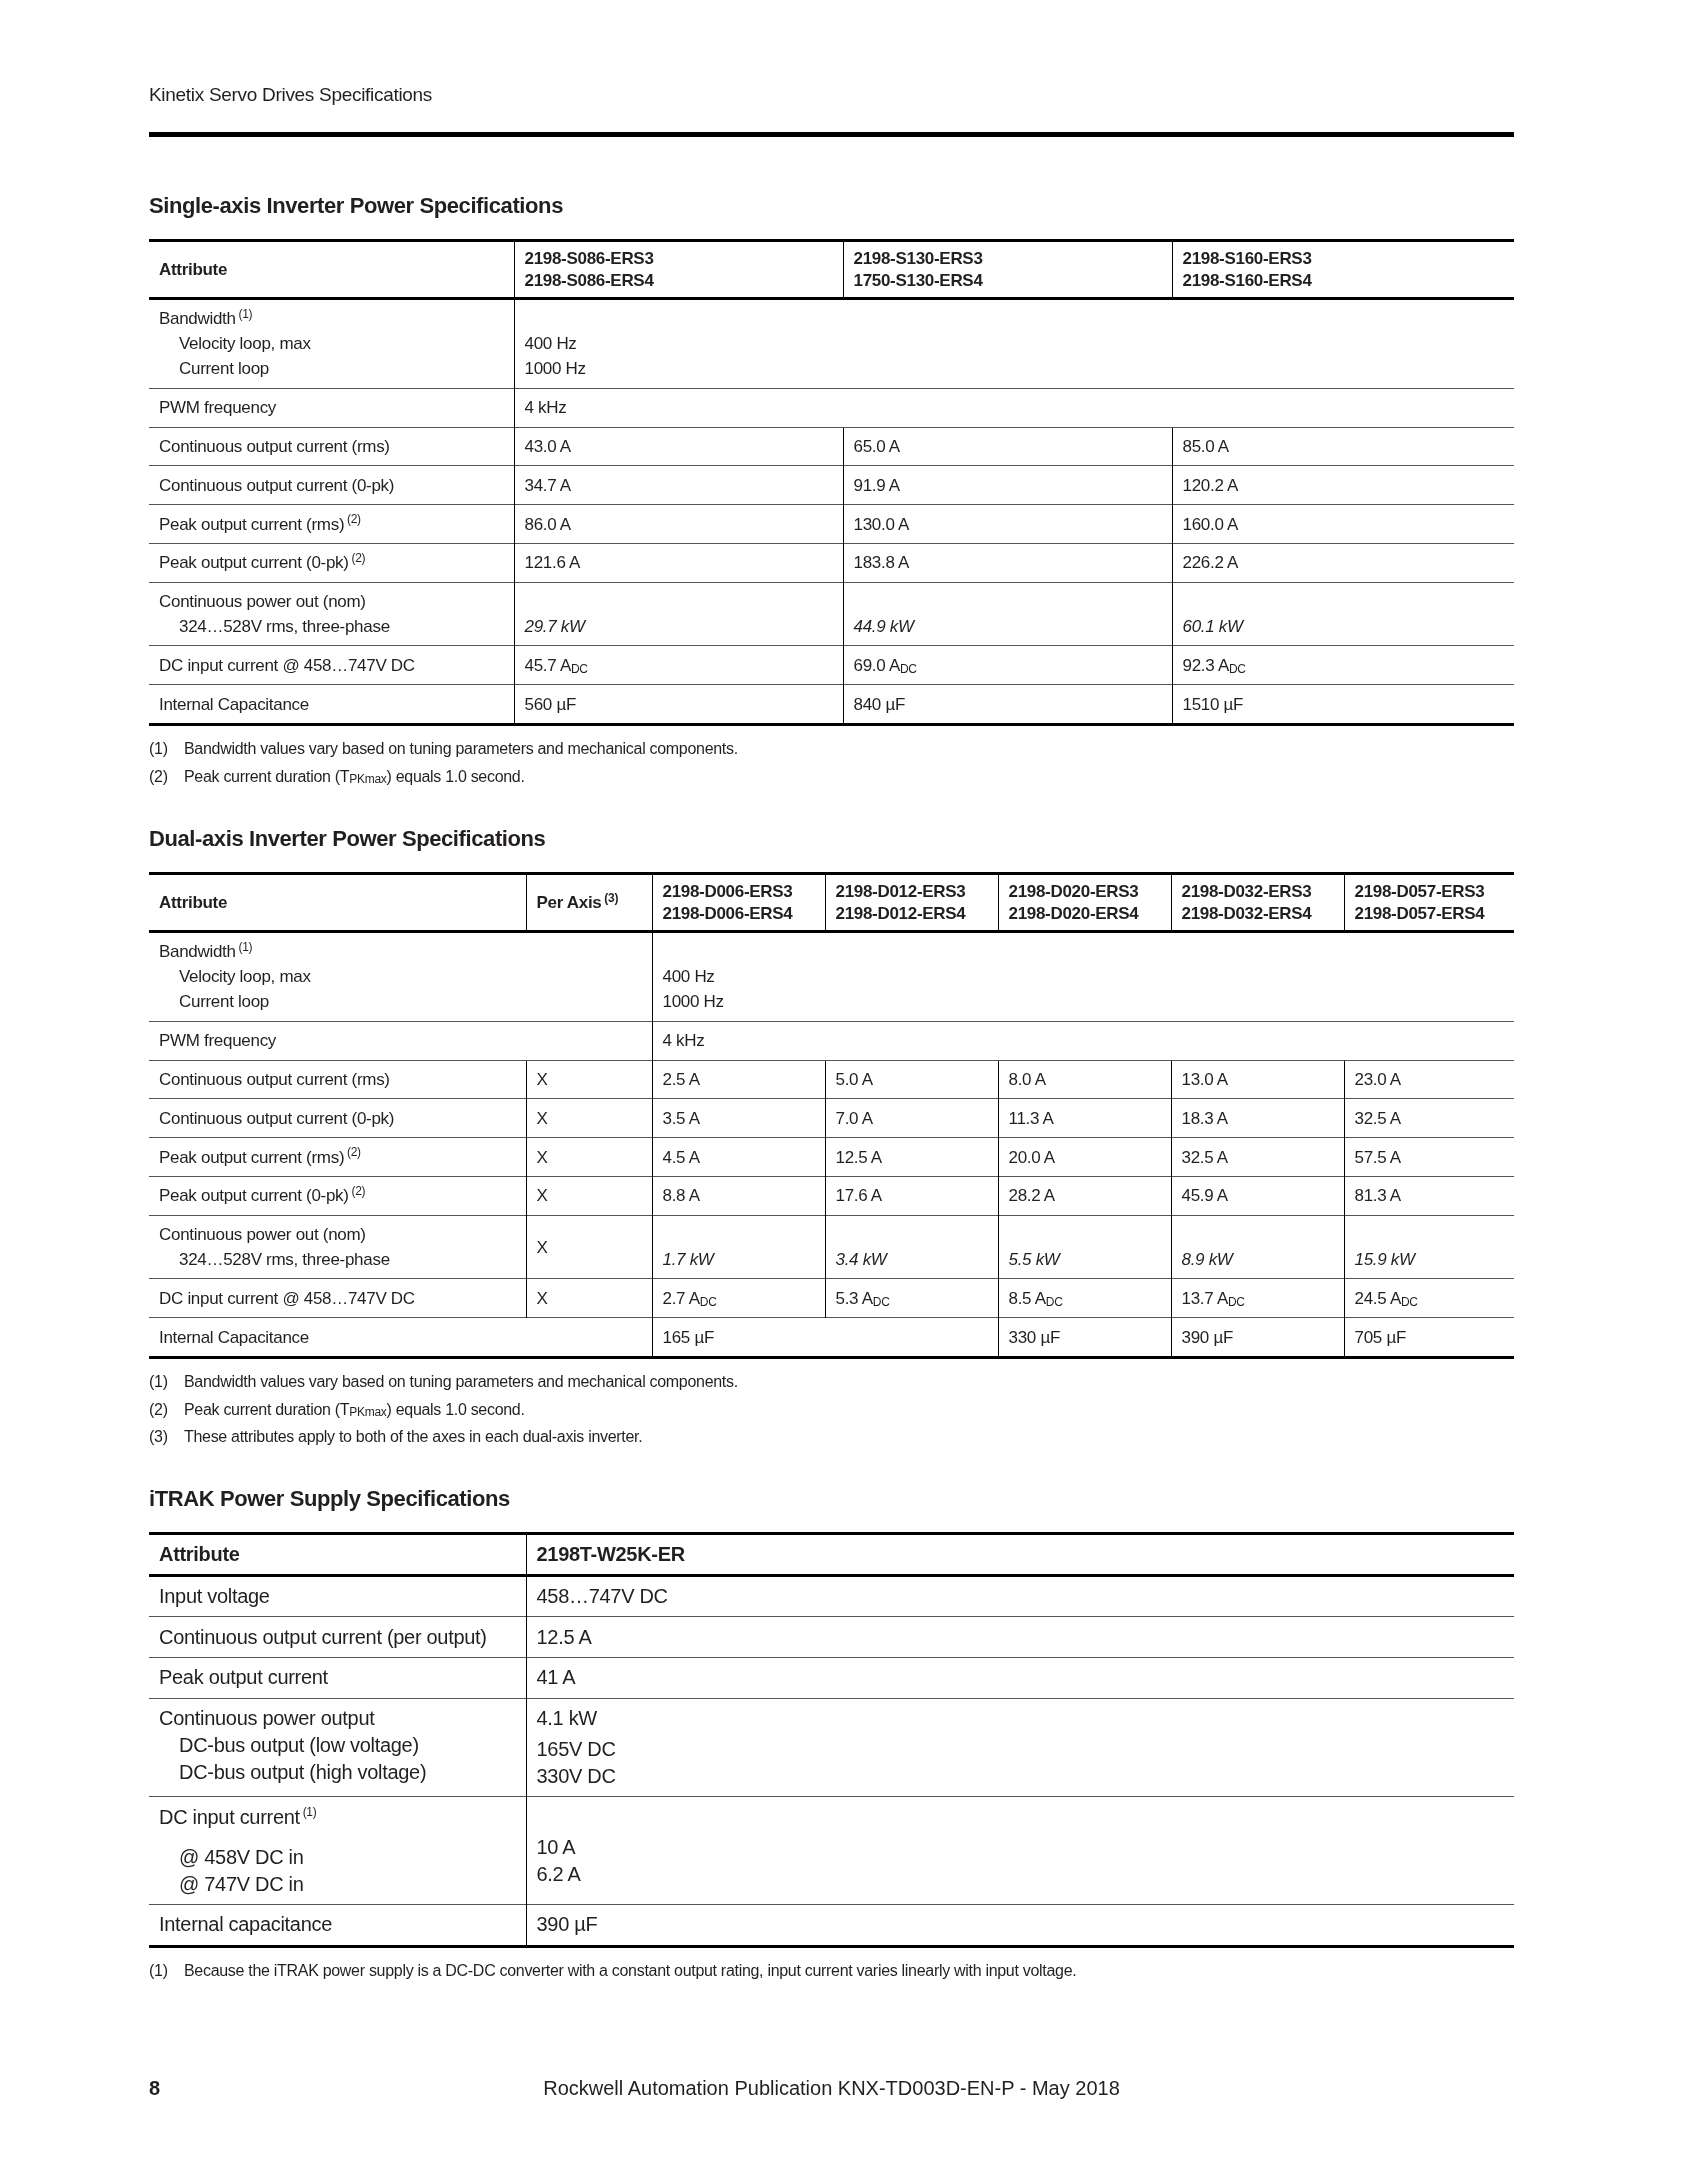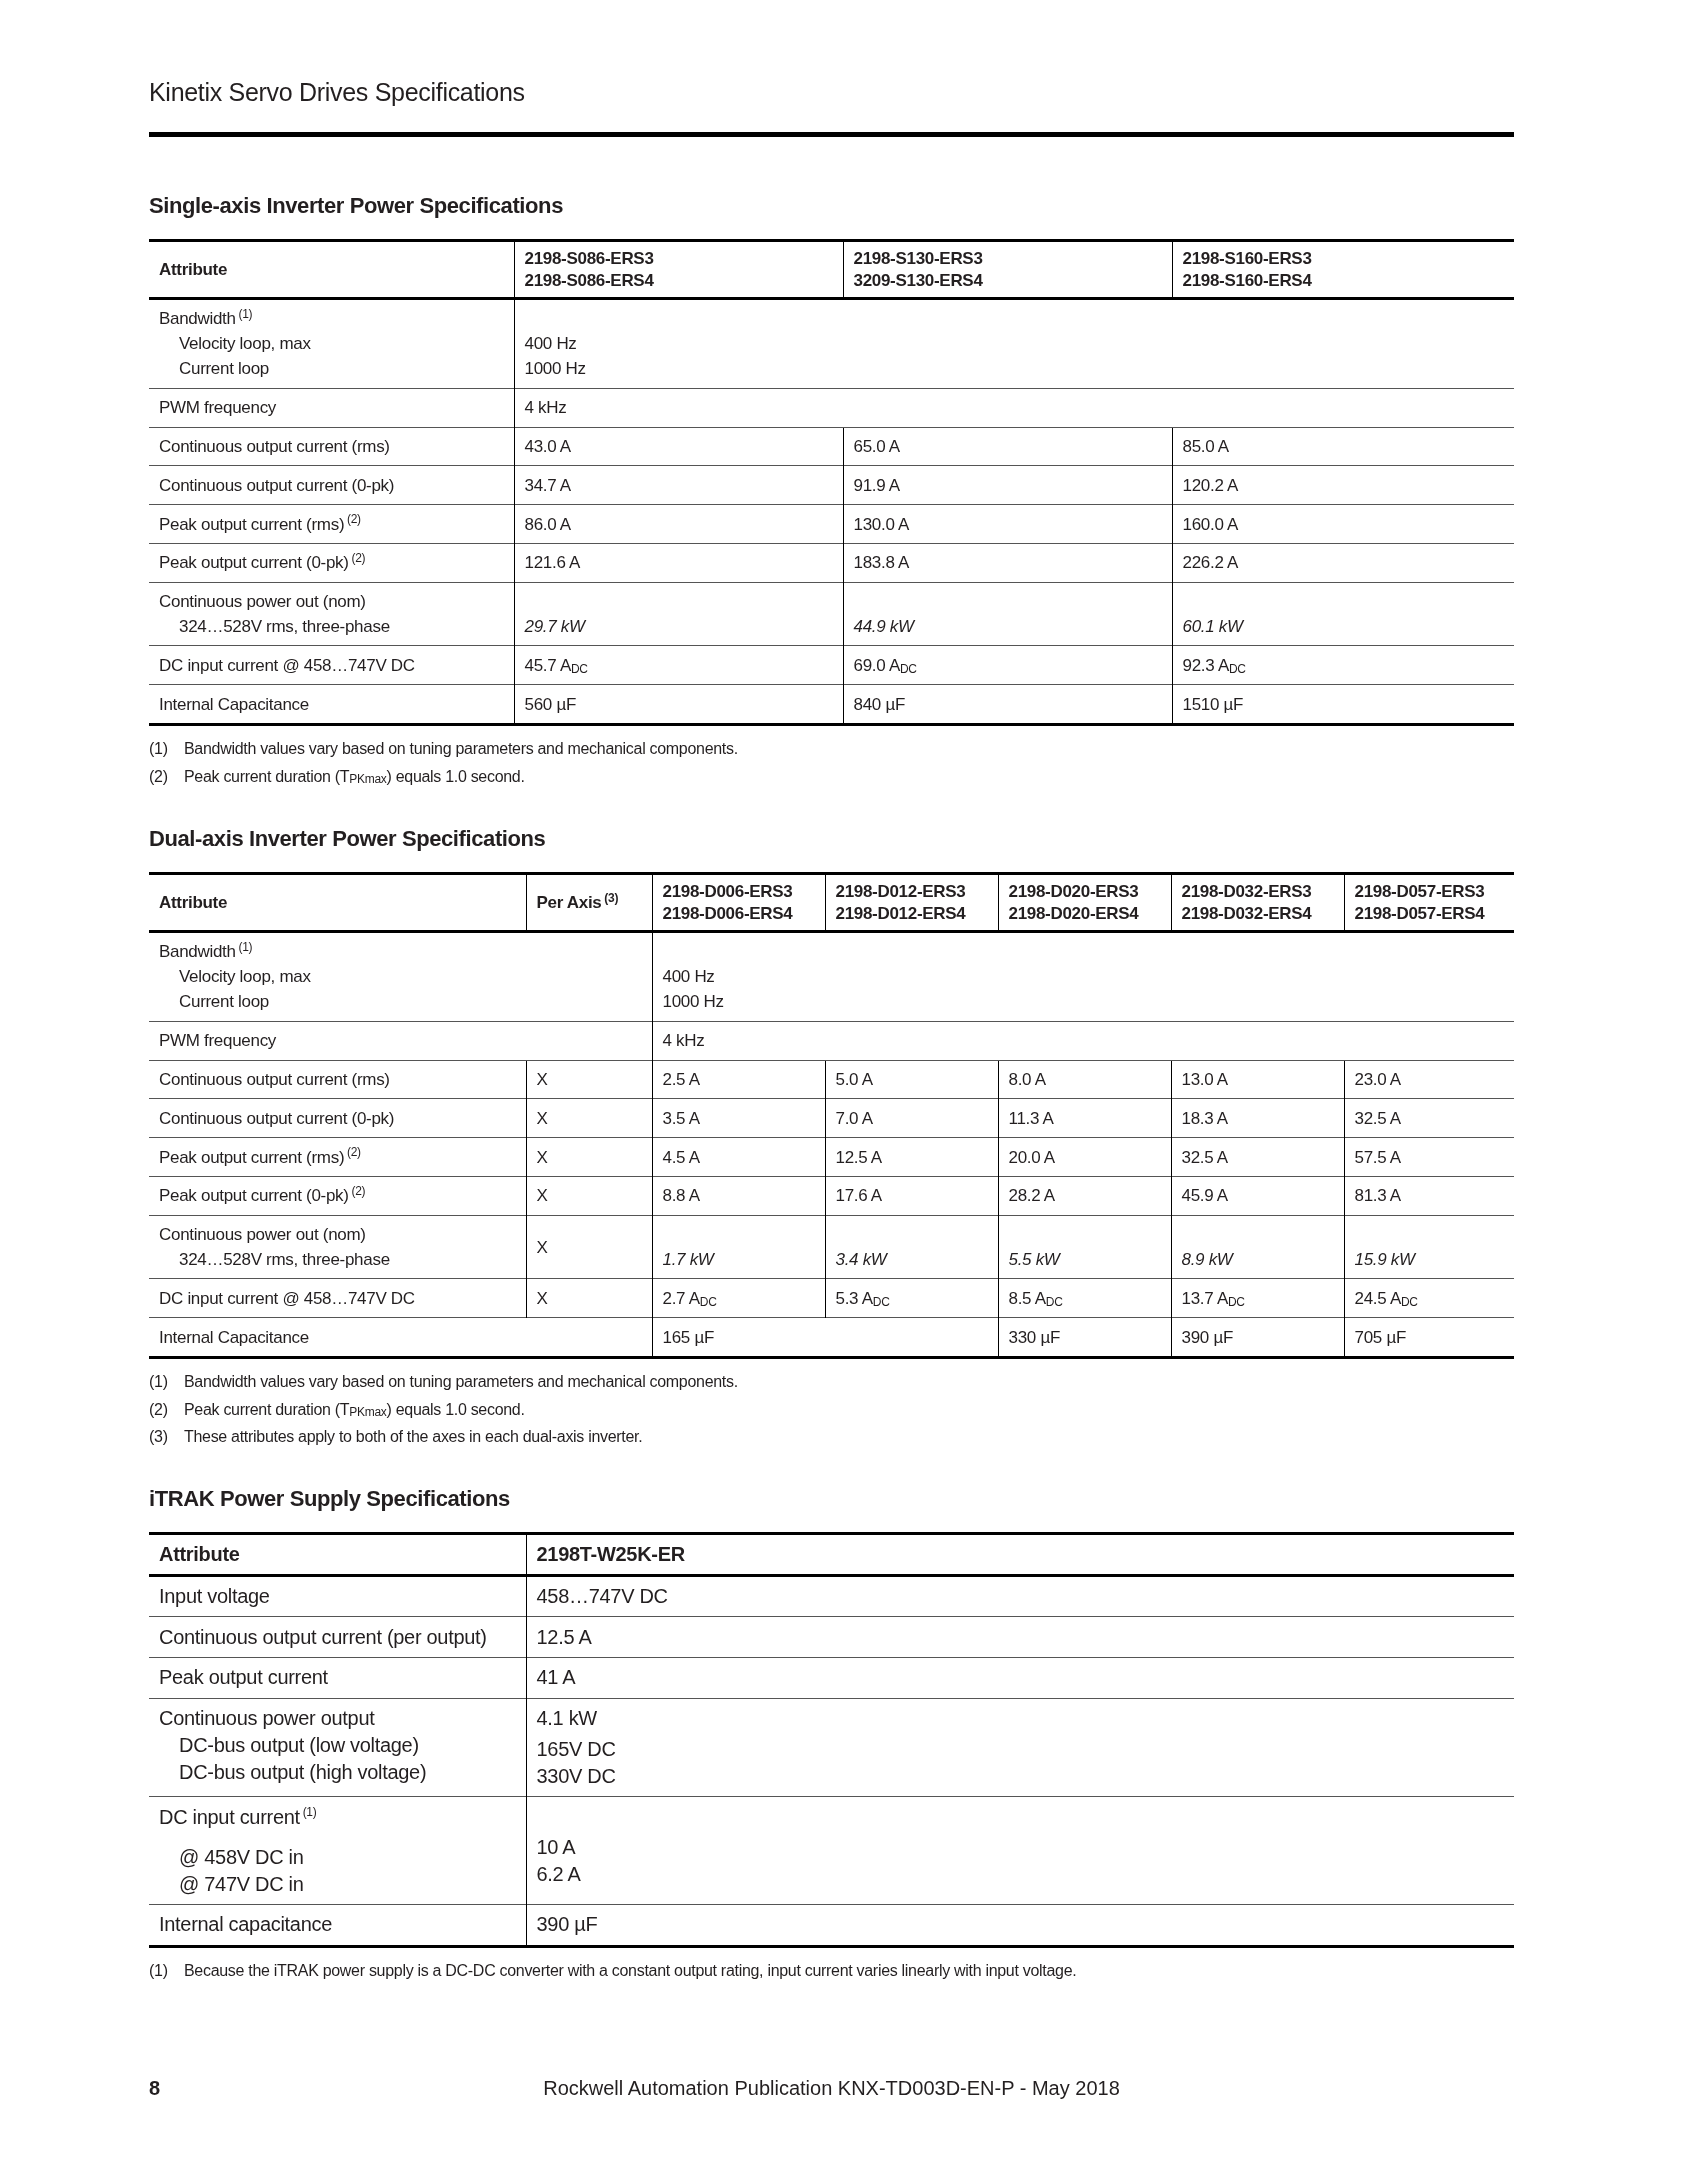--- a/index.html
+++ b/index.html
@@ -1,18 +1,18 @@
 <!DOCTYPE html>
 <html style="font-size:14.7px"><head>
 <meta charset="utf-8">
 <style>
   html, body { margin:0; padding:0; background:#ffffff; }
   body { width:1686px; height:2182px; position:relative; font-family:"Liberation Sans", sans-serif; color:#231f20; overflow:hidden; }
   .page { position:absolute; left:149px; width:1365px; top:0; }
-  .running-head { position:absolute; top:78px; left:0; font-size:25px; letter-spacing:-0.3px; }
+  .running-head { position:absolute; top:84px; left:0; font-size:19px; letter-spacing:-0.3px; }
   .head-rule { position:absolute; top:132px; left:0; width:1365px; height:4.6px; background:#000; }
   .section { position:absolute; left:0; width:1365px; }
   .sec-title { font-weight:bold; font-size:22px; letter-spacing:-0.4px; margin:0 0 20px 0; }
   table.spec { width:100%; border-collapse:collapse; table-layout:fixed; font-size:17px; letter-spacing:-0.3px; }
   table.spec th, table.spec td { text-align:left; vertical-align:top; padding:6.4px 9.2px 6.4px 10px; border-top:1.8px solid #555; line-height:25px; }
   table.spec thead th { border-top:3.7px solid #000; border-bottom:3.7px solid #000; font-weight:bold; vertical-align:middle; line-height:22px; padding-top:5.5px; padding-bottom:5.5px; }
   table.spec tbody tr:first-child td { border-top:none; }
   table.spec tbody tr:last-child td { border-bottom:3.7px solid #000; }
   table.spec th + th, table.spec td + td { border-left:1.4px solid #000; }
   .sub { padding-left:20px; display:block; }
@@ -48,21 +48,21 @@
         </colgroup>
       <thead>
         <tr>
           <th>Attribute</th>
           <th>
               <span style="display:block">2198-S086-ERS3</span>
               <span style="display:block">2198-S086-ERS4</span>
             </th>
           <th>
               <span style="display:block">2198-S130-ERS3</span>
-              <span style="display:block">3209-S130-ERS4</span>
+              <span style="display:block">1750-S130-ERS4</span>
             </th>
           <th>
               <span style="display:block">2198-S160-ERS3</span>
               <span style="display:block">2198-S160-ERS4</span>
             </th>
         </tr>
       </thead>
       <tbody>
         <tr>
           <td><span>Bandwidth</span><sup>(1)</sup><span class="sub">Velocity loop, max</span><span class="sub">Current loop</span></td>

